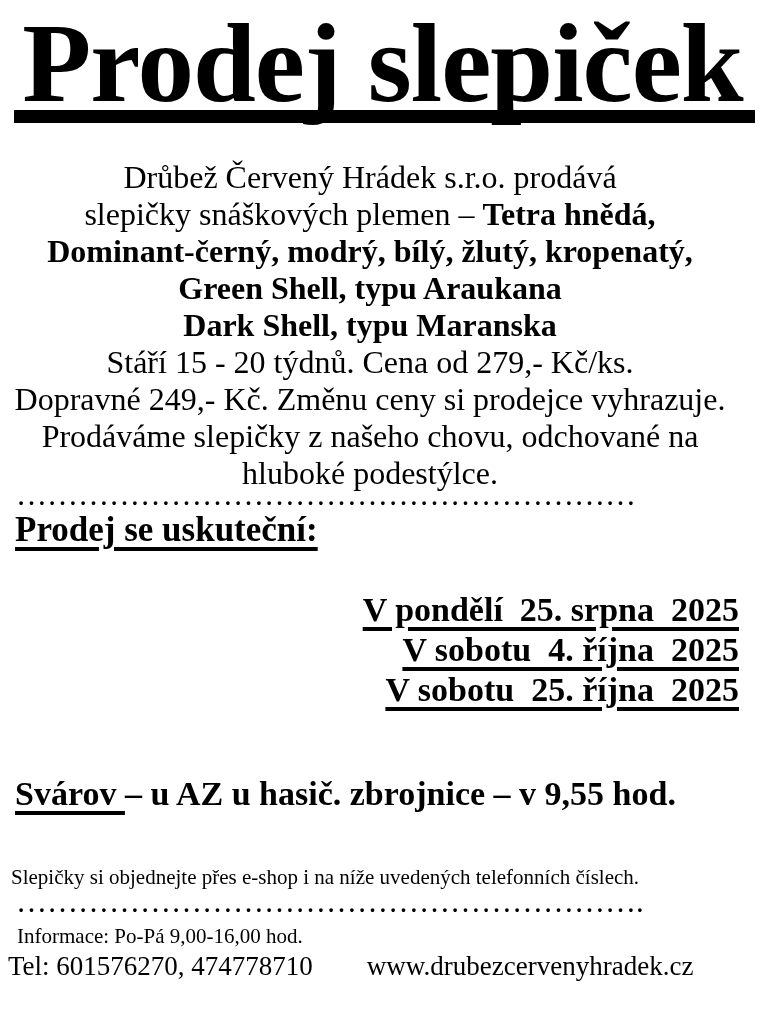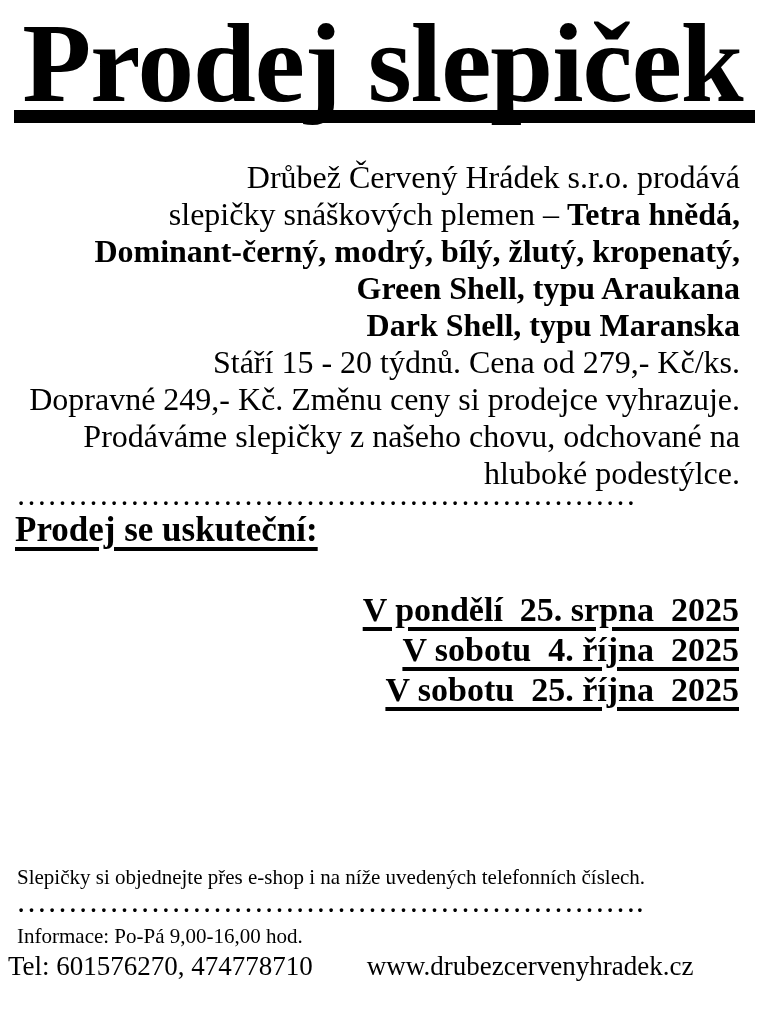--- a/index.html
+++ b/index.html
@@ -23,21 +23,21 @@
   }
   .title-rule {
     position: absolute; top: 110px; left: 14px;
     width: 741px; height: 13px;
     background: #000000;
   }
 
   .intro {
     position: absolute; top: 159px; left: 0; width: 740px;
     font-size: 32px; line-height: 37px;
-    text-align: right;
+    text-align: center;
   }
   .b { font-weight: bold; }
   .pre { white-space: pre-wrap; }
 
   .dots {
     position: absolute; left: 16px;
     font-size: 31px; line-height: 31px;
     letter-spacing: 0px;
     white-space: nowrap;
   }
@@ -64,21 +64,21 @@
     font-size: 34px; font-weight: bold;
   }
 
   .location {
     position: absolute; top: 774px; left: 15px;
     font-size: 34px; font-weight: bold; line-height: 40px;
     white-space: nowrap;
   }
 
   .order-note {
-    position: absolute; top: 864px; left: 17px;
+    position: absolute; top: 864px; left: 11px;
     font-size: 21px; line-height: 26px;
     white-space: nowrap;
     text-align: right;
   }
 
   .info-line {
     position: absolute; top: 919px; left: 17px;
     font-size: 21px; line-height: 34px;
     white-space: nowrap;
   }
@@ -112,20 +112,21 @@
   <div class="dots dots1">……………………………………………………</div>
 
   <h2 class="sale-heading"><span class="u">Prodej se uskuteční:</span></h2>
 
   <div class="dates">
     <div class="date-line"><span class="u pre">V pondělí  25. srpna  2025</span></div>
     <div class="date-line"><span class="u pre">V sobotu  4. října  2025</span></div>
     <div class="date-line"><span class="u pre">V sobotu  25. října  2025</span></div>
   </div>
 
+  <div class="location"><span class="u pre">Svárov </span><span>– u AZ u hasič. zbrojnice – v 9,55 hod.</span></div>
 
   <div class="order-note">Slepičky si objednejte přes e-shop i na níže uvedených telefonních číslech.</div>
 
   <div class="dots dots2">…………………………………………………….</div>
 
   <div class="info-line">Informace: Po-Pá 9,00-16,00 hod.</div>
 
   <div class="tel-line"><span>Tel: 601576270, 474778710</span><span class="website">www.drubezcervenyhradek.cz</span></div>
 
 </div>

